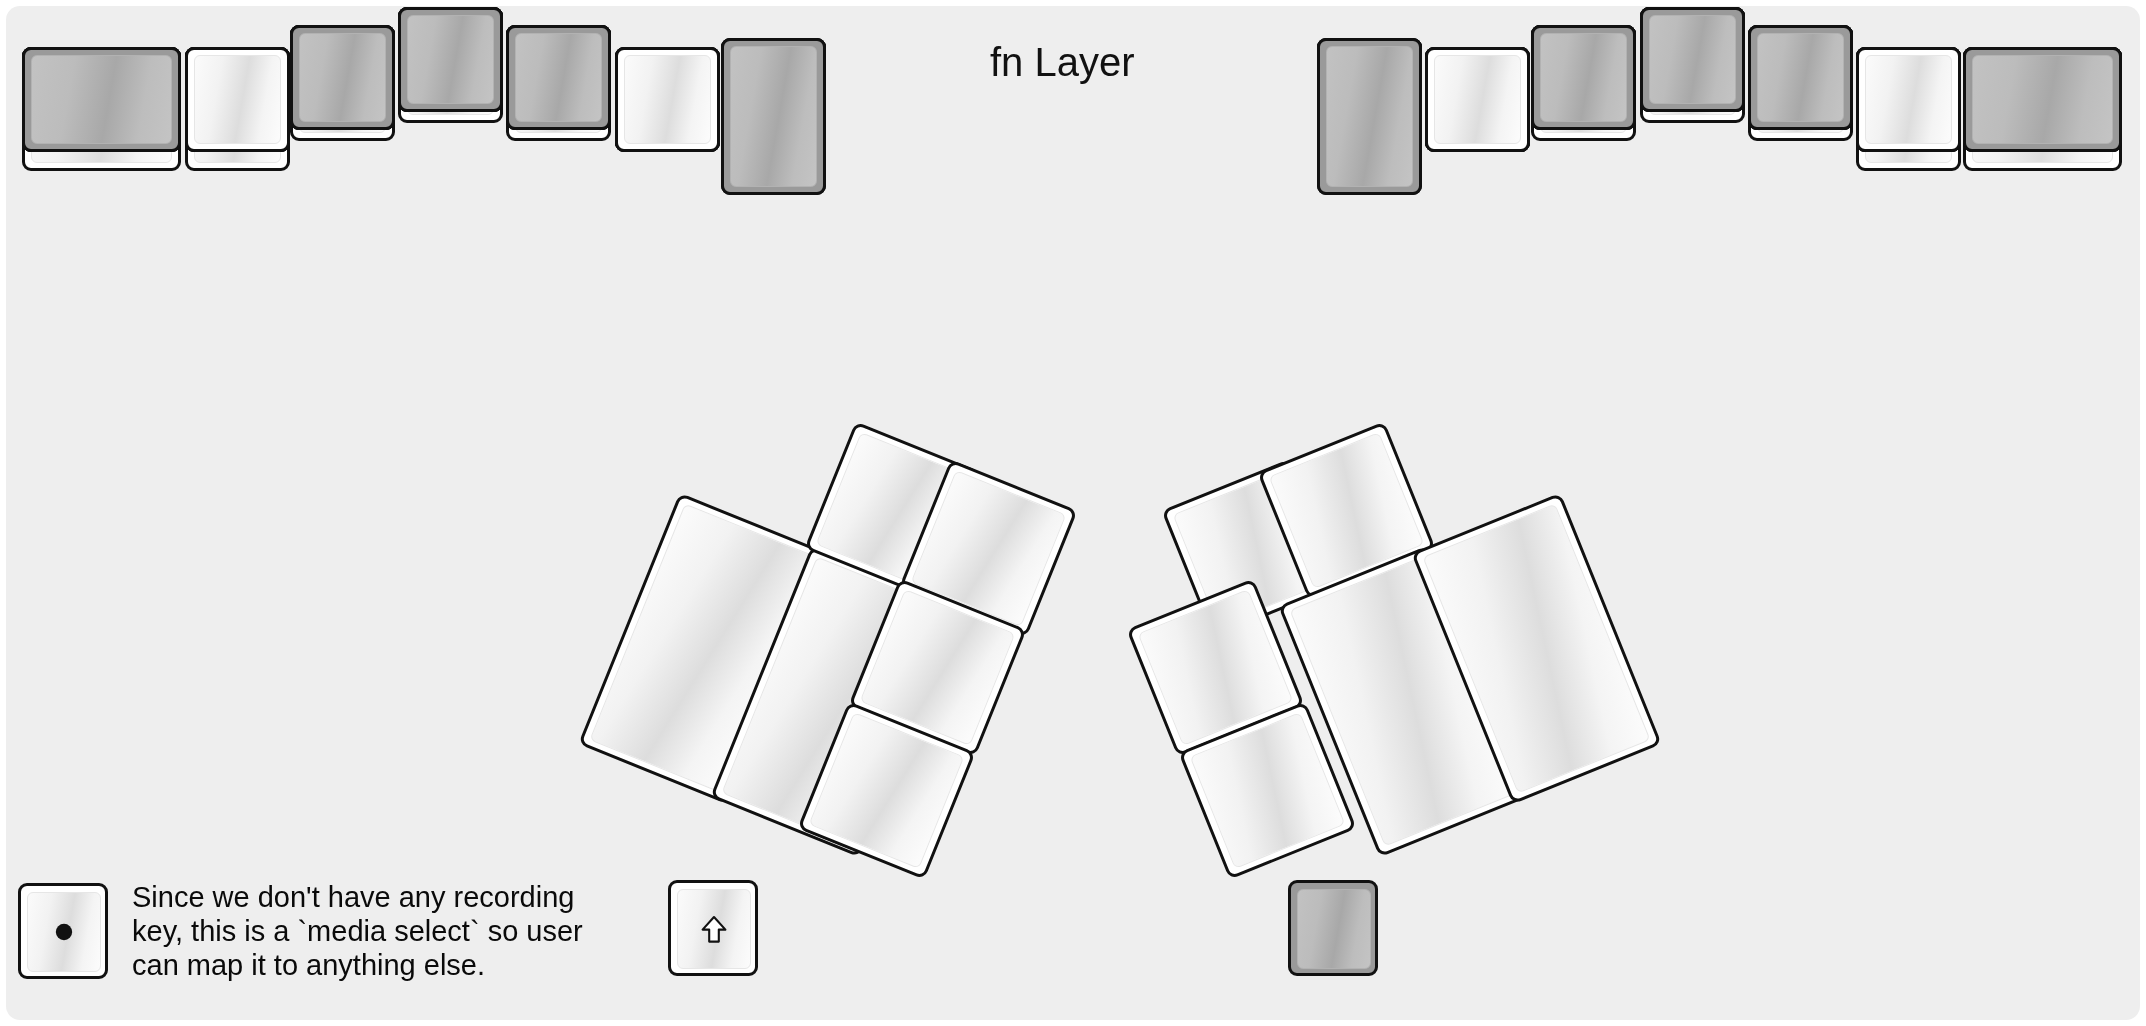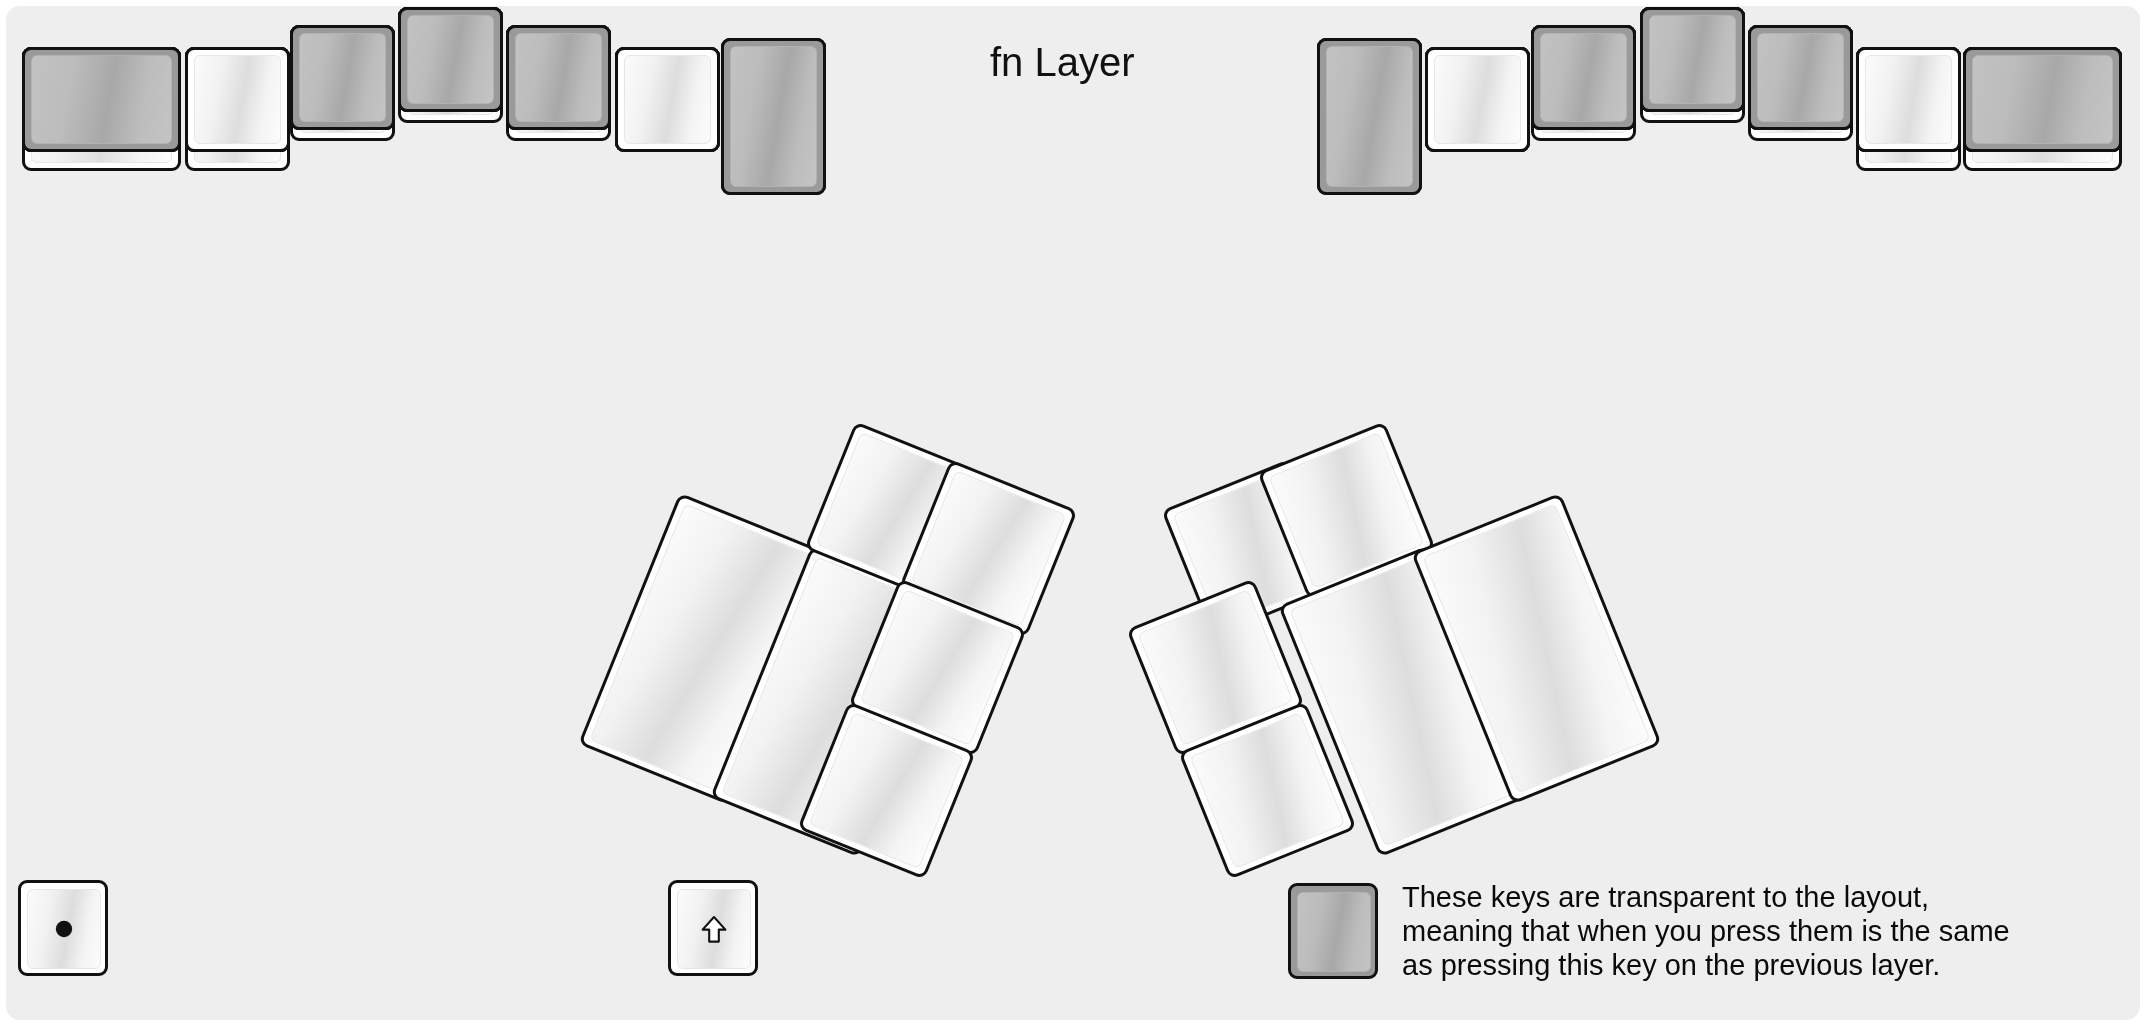--- a/index.html
+++ b/index.html
@@ -513,34 +513,34 @@
       <div class="lg-item" style="left: 18px; top: 0px;">
         <div class="lg-key">
           <div class="cap">
             <span style="display: flex;">
               <svg class="gl" width="34" height="34" viewBox="0 0 100 100" xmlns="http://www.w3.org/2000/svg">
                 <circle cx="50" cy="50" r="24" fill="#111111"></circle>
               </svg>
             </span>
           </div>
         </div>
+        <div class="lg-text">Since we don't have any recording
+key, this is a `media select` so user
+can map it to anything else.</div>
       </div>
       <div class="lg-item" style="left: 668px; top: 0px;">
         <div class="lg-key">
           <div class="cap">
             <span style="display: flex;">
               <svg class="gl" width="30" height="34" viewBox="0 0 100 100" xmlns="http://www.w3.org/2000/svg">
                 <polygon points="50,10 88,52 66,52 66,92 34,92 34,52 12,52" fill="#ffffff" stroke="#111111" stroke-width="7" stroke-linejoin="round"></polygon>
               </svg>
             </span>
           </div>
         </div>
       </div>
       <div class="lg-item" style="left: 1288px; top: 0px;">
         <div class="lg-key trans">
           <div class="cap"></div>
         </div>
-        <div class="lg-text">These keys are transparent to the layout,
-meaning that when you press them is the same
-as pressing this key on the previous layer.</div>
       </div>
     </div>
 </div>
 
 </body></html>

